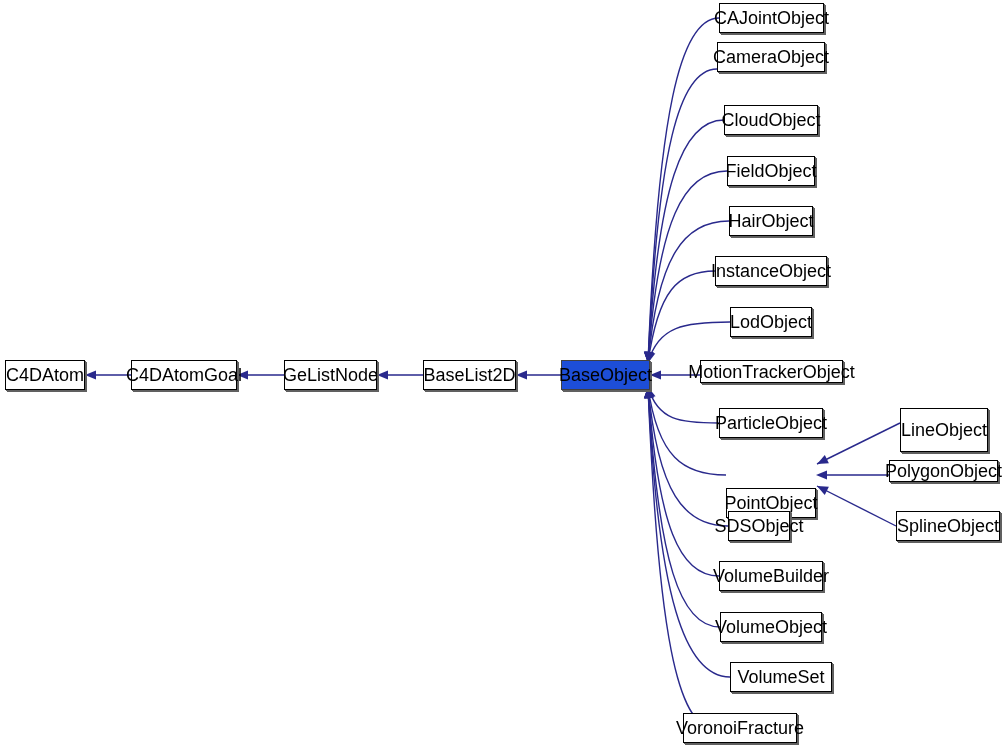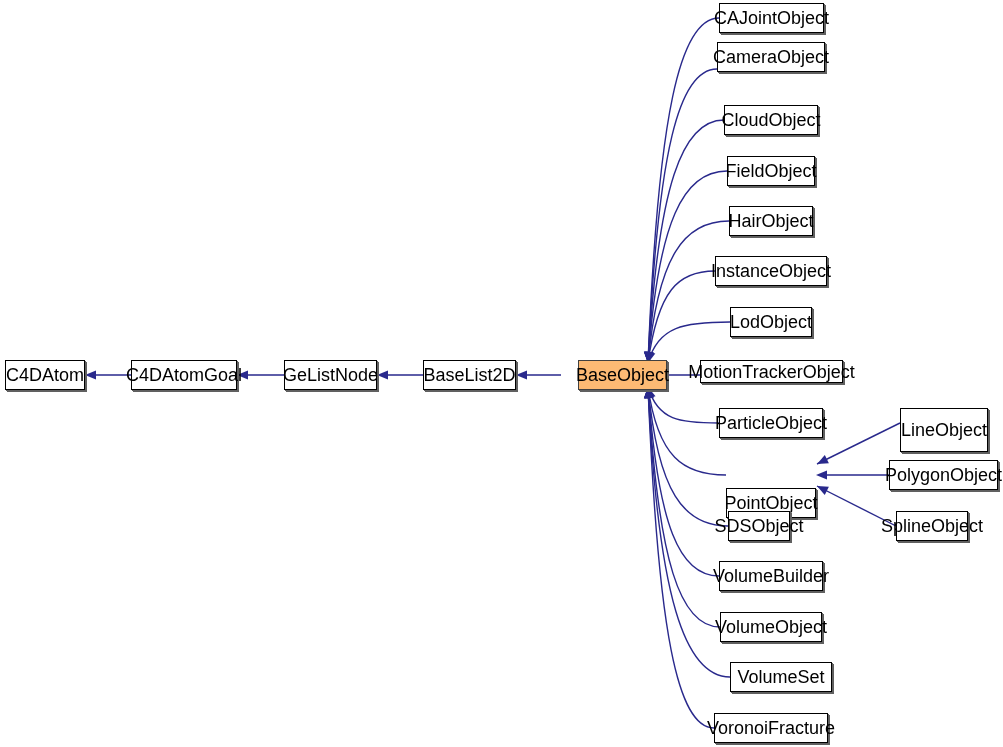--- a/index.html
+++ b/index.html
@@ -33,23 +33,22 @@
     background: #ffffff;
     border: 1px solid #000000;
     box-shadow: 1px 1px 0 0 #606060, 2px 2px 0 0 #606060;
     font-size: 18px;
     line-height: 1;
     color: #000000;
     white-space: nowrap;
     letter-spacing: 0px;
   }
   .node.highlight {
-    background: #fdba74;
+    background: #1d4ed8;
     border: 1px solid #404040;
-    margin-left: 17px;
   }
   .node-label {
     display: block;
     padding: 0 6px;
   }
 </style>
 </head>
 <body>
 
 <div id="diagram-root">
@@ -150,26 +149,26 @@
       </div>
       <div class="node" style="left: 719px; top: 561px; width: 104px; height: 30px;">
         <span class="node-label">VolumeBuilder</span>
       </div>
       <div class="node" style="left: 720px; top: 612px; width: 102px; height: 30px;">
         <span class="node-label">VolumeObject</span>
       </div>
       <div class="node" style="left: 730px; top: 662px; width: 102px; height: 30px;">
         <span class="node-label">VolumeSet</span>
       </div>
-      <div class="node" style="left: 714px; top: 713px; width: 114px; height: 30px;">
+      <div class="node" style="left: 683px; top: 713px; width: 114px; height: 30px;">
         <span class="node-label">VoronoiFracture</span>
       </div>
       <div class="node" style="left: 900px; top: 408px; width: 88px; height: 44px;">
         <span class="node-label">LineObject</span>
       </div>
-      <div class="node" style="left: 889px; top: 460px; width: 109px; height: 30px;">
+      <div class="node" style="left: 889px; top: 460px; width: 109px; height: 22px;">
         <span class="node-label">PolygonObject</span>
       </div>
-      <div class="node" style="left: 896px; top: 511px; width: 72px; height: 30px;">
+      <div class="node" style="left: 896px; top: 511px; width: 104px; height: 30px;">
         <span class="node-label">SplineObject</span>
       </div>
     </div>
 </div>
 
 </body></html>

